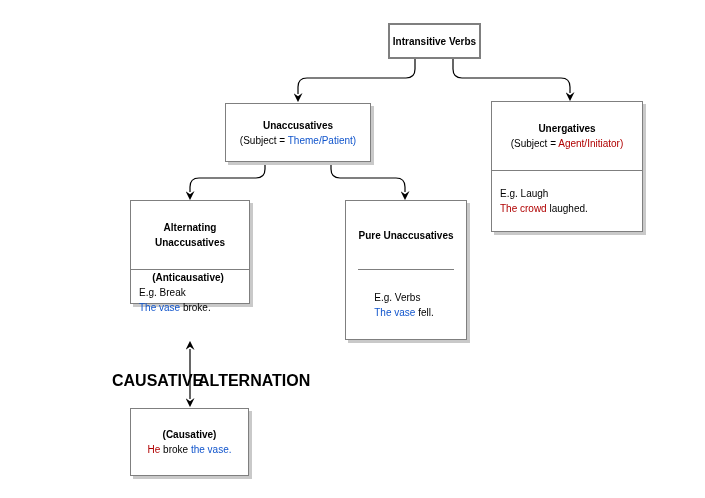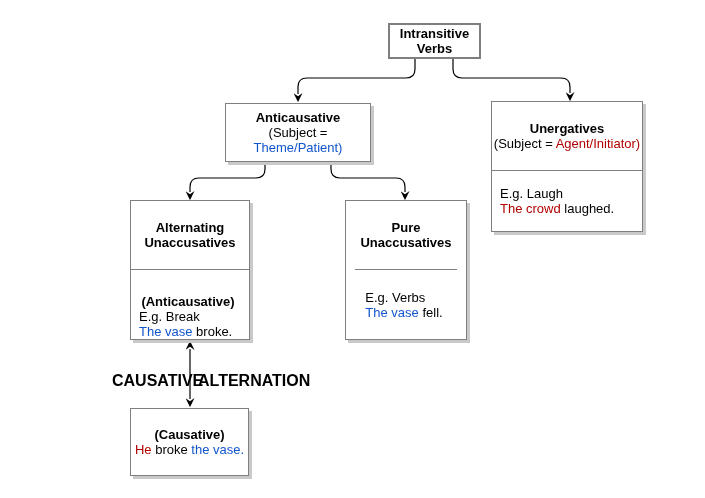--- a/index.html
+++ b/index.html
@@ -22,37 +22,37 @@
     display: flex;
     flex-direction: column;
   }
   .box.root { border-width: 2px; box-shadow: none; }
   .sect {
     flex: 1 1 auto;
     display: flex;
     flex-direction: column;
     justify-content: center;
     box-sizing: border-box;
-    font-size: 13px;
+    font-size: 10px;
     line-height: 15px;
   }
   .sect.divided { border-bottom: 1px solid var(--border, #7f7f7f); }
   .centered { text-align: center; }
   .lefted { text-align: left; padding-left: 8px; padding-right: 12px; }
   .title { font-weight: bold; text-align: center; }
   .title .constrain { display: inline-block; max-width: 102px; }
   .bold { font-weight: bold; }
   .hl-blue { color: var(--blue, #1155cc); }
   .hl-red { color: var(--red, #b00000); text-align: center; }
 
   
   .box-root          { left: 388px; top: 23px;  width: 93px;  height: 36px; }
   .box-unaccusatives { left: 225px; top: 103px; width: 146px; height: 59px; }
   .box-unergatives   { left: 491px; top: 101px; width: 152px; height: 131px; }
-  .box-alternating   { left: 130px; top: 200px; width: 120px; height: 140px; gap: 24px; }
+  .box-alternating   { left: 130px; top: 200px; width: 120px; height: 104px; }
   .box-pure          { left: 345px; top: 200px; width: 122px; height: 140px; align-items: center; }
   .box-causative     { left: 130px; top: 408px; width: 119px; height: 68px; }
   .box-unergatives .sect.top, .box-alternating .sect.top, .box-pure .sect.top { flex: 0 0 69px; }
 
   .alt-label {
     position: absolute;
     top: 373px;
     font-weight: bold;
     font-size: 16px;
     line-height: 15px;
@@ -80,21 +80,21 @@
   </svg>
 
   <div class="box root box-root">
     <div class="sect centered">
       <div class="title"><span class="constrain">Intransitive Verbs</span></div>
     </div>
   </div>
 
   <div class="box box-unaccusatives">
     <div class="sect centered">
-      <div class="title">Anticausative</div>
+      <div class="title">Unaccusatives</div>
       <div><span>(Subject = </span><span class="hl-blue">Theme/Patient)</span></div>
     </div>
   </div>
 
   <div class="box box-unergatives">
     <div class="sect top divided centered">
       <div class="title">Unergatives</div>
       <div><span>(Subject = </span><span class="hl-red">Agent/Initiator)</span></div>
     </div>
     <div class="sect lefted">

